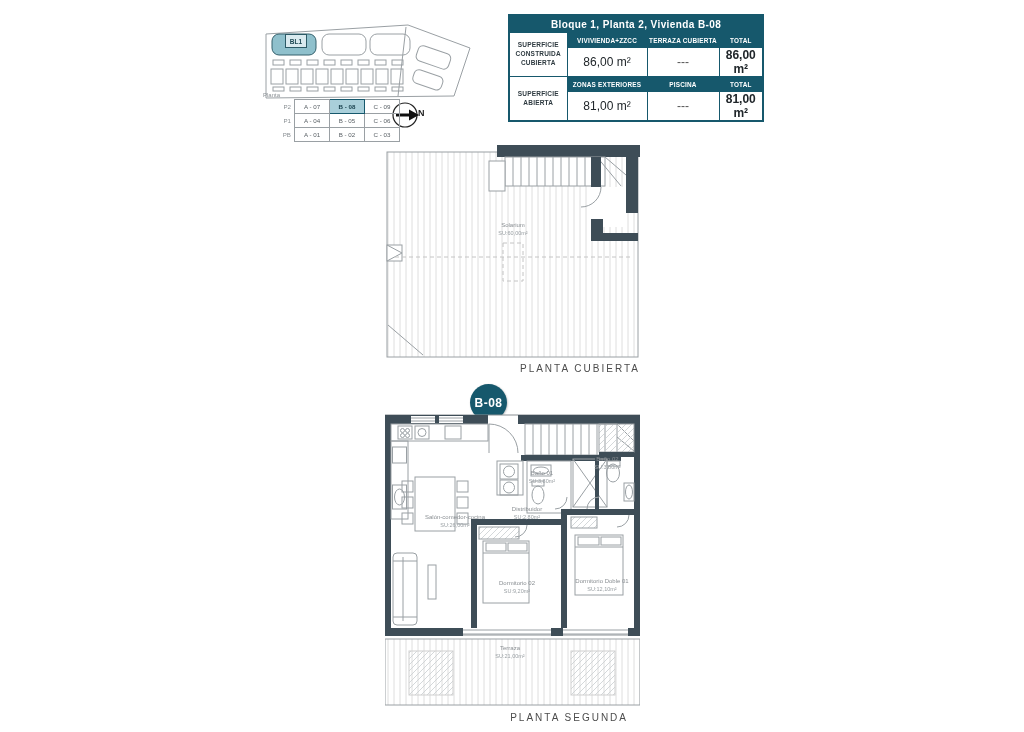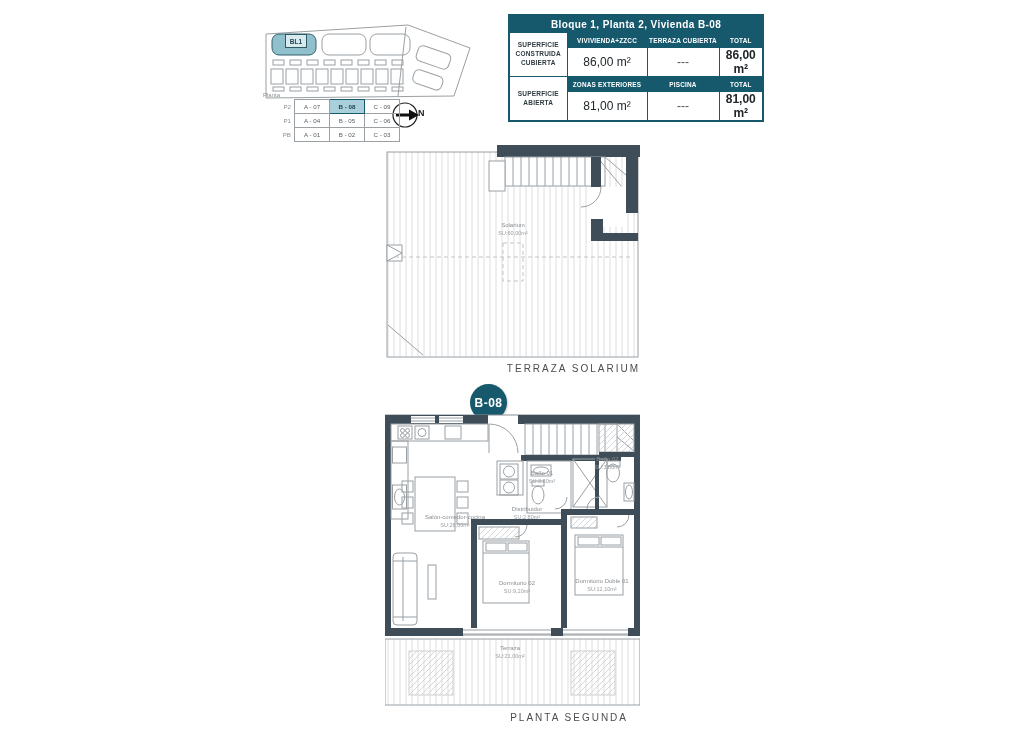--- a/index.html
+++ b/index.html
@@ -214,21 +214,21 @@
     <g stroke="#c4c4c4" stroke-dasharray="4 3" fill="none">
       <line x1="10" y1="112" x2="245" y2="112"></line>
       <rect x="118" y="98" width="20" height="38"></rect>
     </g>
     <line class="thin" x1="3" y1="180" x2="38" y2="210"></line>
   </svg>
   <div class="room-label" style="left:478px;top:222px;width:70px">
     <div class="rname">Solarium</div>
     <div class="rarea">SU:60,00m²</div>
   </div>
-  <div class="plan-caption" style="left:460px;top:363px">TERRAZA SOLARIUM</div>
+  <div class="plan-caption" style="left:460px;top:363px">PLANTA CUBIERTA</div>
 
   <div class="pin">
     <span>B-08</span>
   </div>
 
   <svg class="abs" style="left:385px;top:413px" width="255" height="295" viewBox="0 0 255 295">
 
     <g>
       <rect x="0" y="226" width="255" height="66" fill="url(#vh)" stroke="#9aa0a4"></rect>
       <rect x="24" y="238" width="44" height="44" fill="url(#dh)" stroke="#cfcfcf"></rect>

